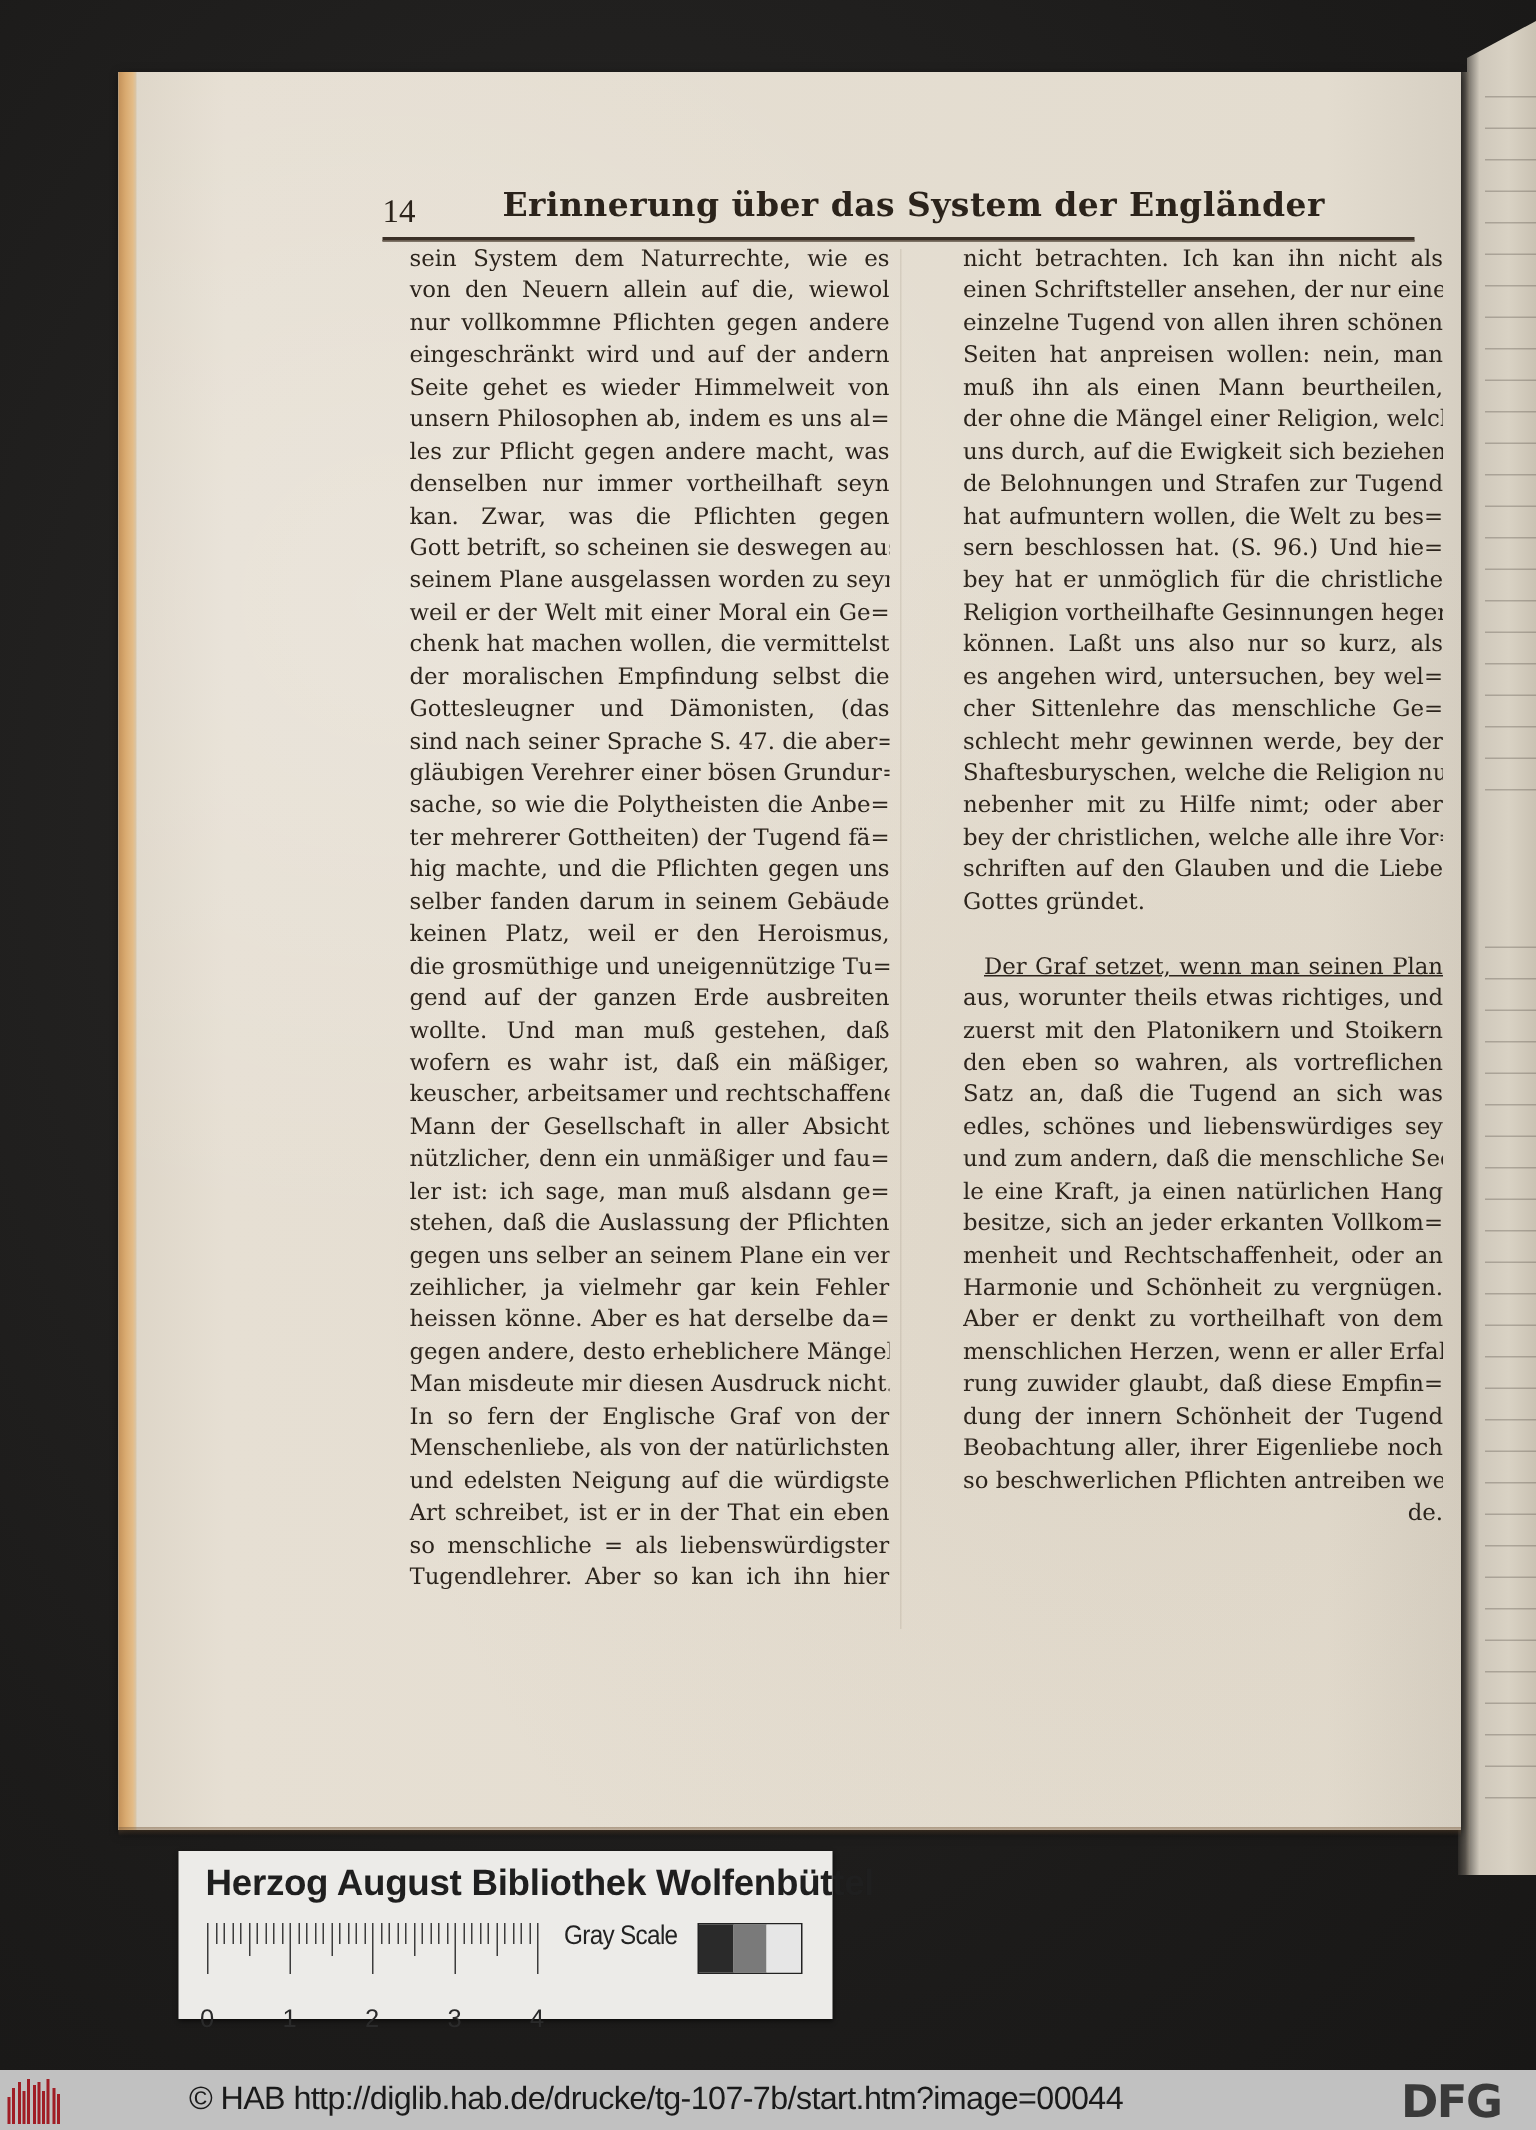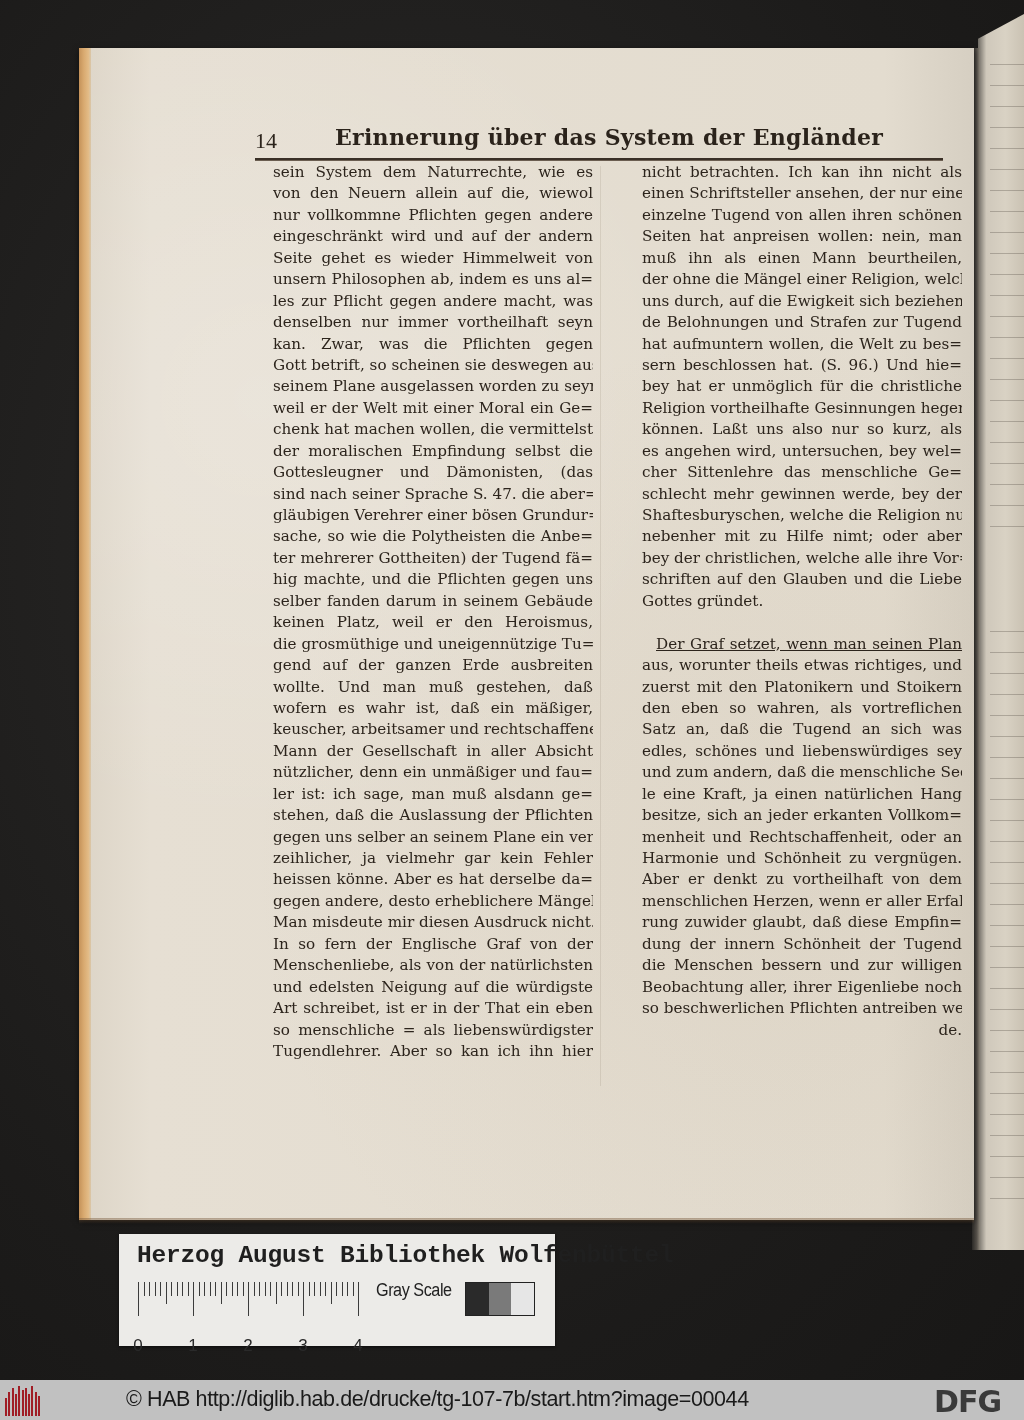--- a/index.html
+++ b/index.html
@@ -85,21 +85,21 @@
       background: rgba(120,105,90,0.15);
     }
     
     .library-card {
       position: absolute; left: 119px; top: 1234px; width: 436px; height: 112px;
       background: #ecebe8;
       box-shadow: 0 1px 3px rgba(0,0,0,0.6);
     }
     .library-name {
       position: absolute; left: 18px; top: 8px;
-      font-family: Liberation Mono, monospace; font-weight: bold; font-size: 24.5px;
+      font-family: Liberation Sans, sans-serif; font-weight: bold; font-size: 24.5px;
       color: #1f1f1f; white-space: nowrap; letter-spacing: -0.2px;
     }
     .ruler {
       position: absolute; left: 19px; top: 48px; width: 222px; height: 36px;
     }
     .tick {
       position: absolute; top: 0; width: 1px; background: #3c3c3c;
     }
     .ruler-label {
       position: absolute; top: 54px; font-family: "Liberation Sans", sans-serif;
@@ -285,21 +285,20 @@
     <span class="line">edles, schönes und liebenswürdiges sey</span>
     <span class="line">und zum andern, daß die menschliche See=</span>
     <span class="line">le eine Kraft, ja einen natürlichen Hang</span>
     <span class="line">besitze, sich an jeder erkanten Vollkom=</span>
     <span class="line">menheit und Rechtschaffenheit, oder an</span>
     <span class="line">Harmonie und Schönheit zu vergnügen.</span>
     <span class="line">Aber er denkt zu vortheilhaft von dem</span>
     <span class="line">menschlichen Herzen, wenn er aller Erfah=</span>
     <span class="line">rung zuwider glaubt, daß diese Empfin=</span>
     <span class="line">dung der innern Schönheit der Tugend</span>
-    <span class="line">die Menschen bessern und zur willigen</span>
     <span class="line">Beobachtung aller, ihrer Eigenliebe noch</span>
     <span class="line">so beschwerlichen Pflichten antreiben wer=</span>
     <span class="line right-aligned">de.</span>
   </div>
 
 <div class="library-card">
   <span class="library-name">Herzog August Bibliothek Wolfenbüttel</span>
   <div class="ruler" id="ruler">
       <div class="tick" style="left: 0px; height: 34px;"></div>
       <div class="tick" style="left: 5.5px; height: 14px;"></div>

